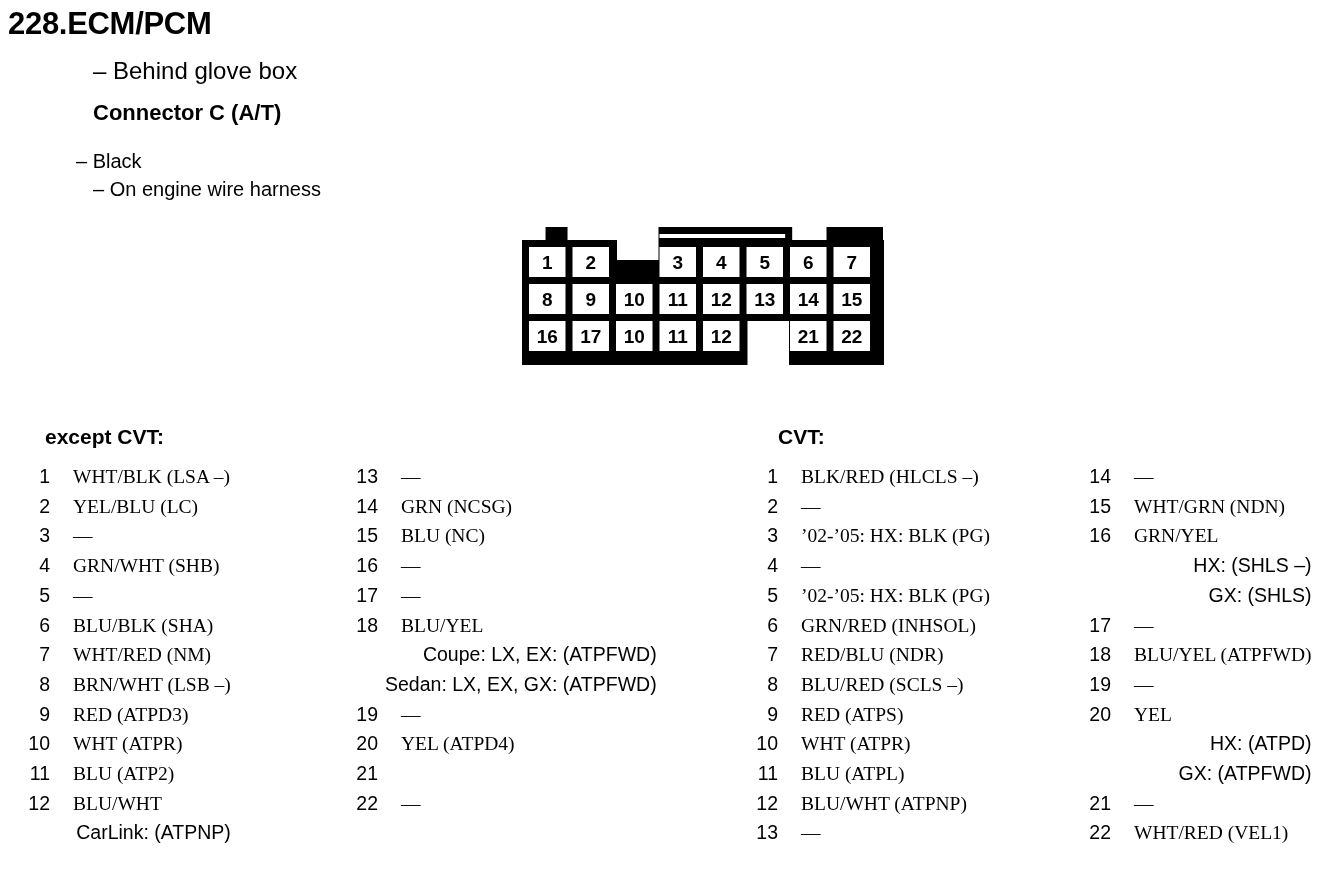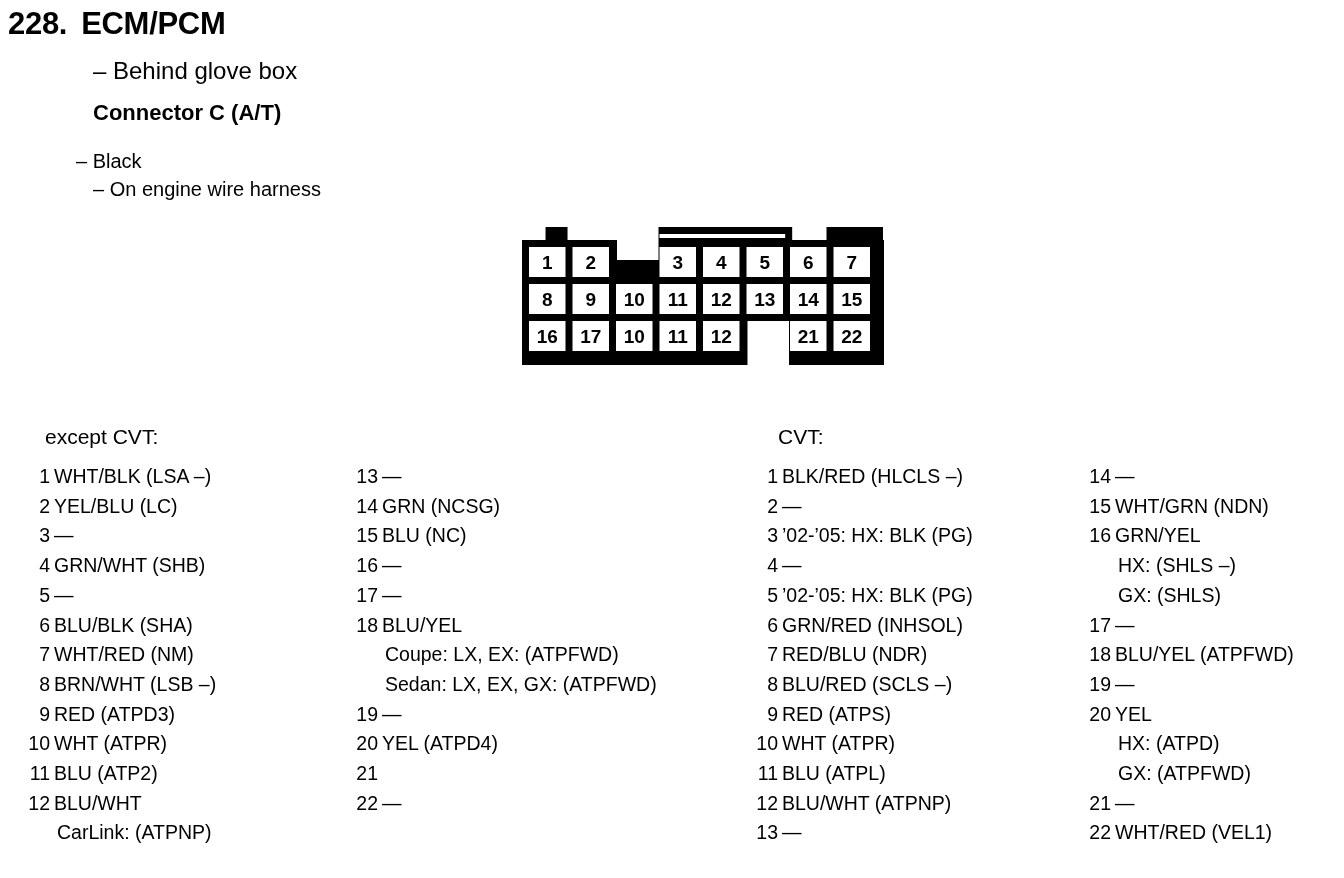--- a/index.html
+++ b/index.html
@@ -19,21 +19,21 @@
   
   .page-title {
     position: absolute;
     left: 8px;
     top: 6px;
     font-size: 31px;
     font-weight: bold;
     letter-spacing: -0.3px;
     white-space: nowrap;
   }
-  .page-title .num { margin-right: 14px; }
+  .page-title .num { }
 
   .subtitle-behind {
     position: absolute;
     left: 93px;
     top: 57px;
     font-size: 24px;
     white-space: nowrap;
   }
 
   .connector-title {
@@ -63,46 +63,48 @@
   #connector-diagram {
     position: absolute;
     left: 515px;
     top: 225px;
   }
 
   
   .col-header {
     position: absolute;
     font-size: 21px;
-    font-weight: normal;
+    font-weight: bold;
     white-space: nowrap;
   }
   .pin-col {
     position: absolute;
     font-size: 19.5px;
   }
   .pin-row {
     display: flex;
     align-items: flex-start;
     line-height: 29.7px;
   }
   .pin-num {
     width: 26px;
     text-align: right;
     flex: 0 0 26px;
     white-space: nowrap;
   }
   .pin-desc {
-    margin-left: 4px;
-    white-space: nowrap;
+    margin-left: 23px;
+    white-space: nowrap;
+    font-family: Liberation Serif, serif;
   }
   .pin-subline {
     margin-left: 33px;
     line-height: 29.7px;
     white-space: nowrap;
+    text-align: right;
   }
 </style>
 </head>
 <body>
 
 <div class="page-title">
   <span class="num">228.</span><span>ECM/PCM</span>
 </div>
 
 <div class="subtitle-behind">– Behind glove box</div>

